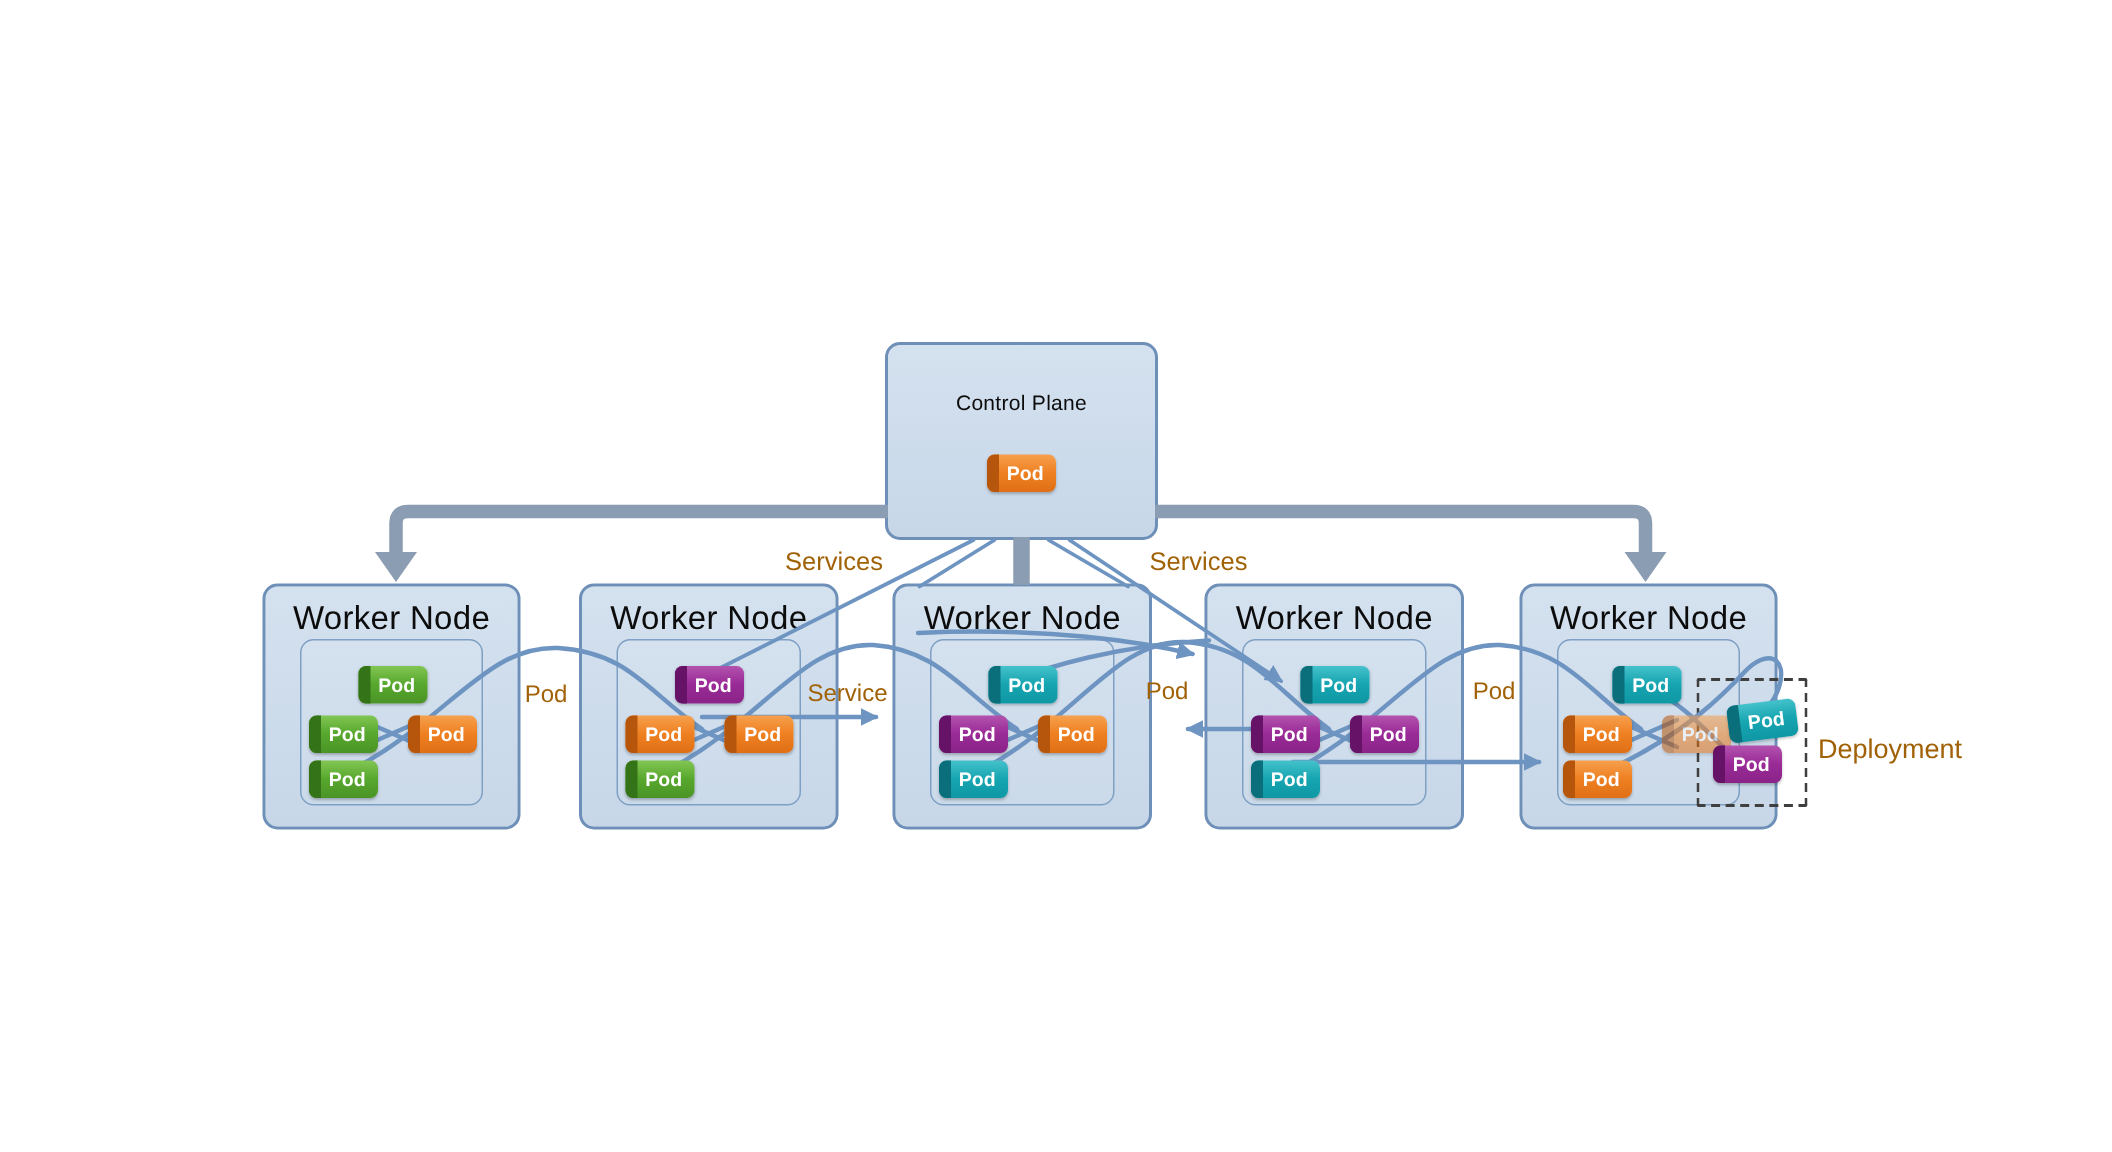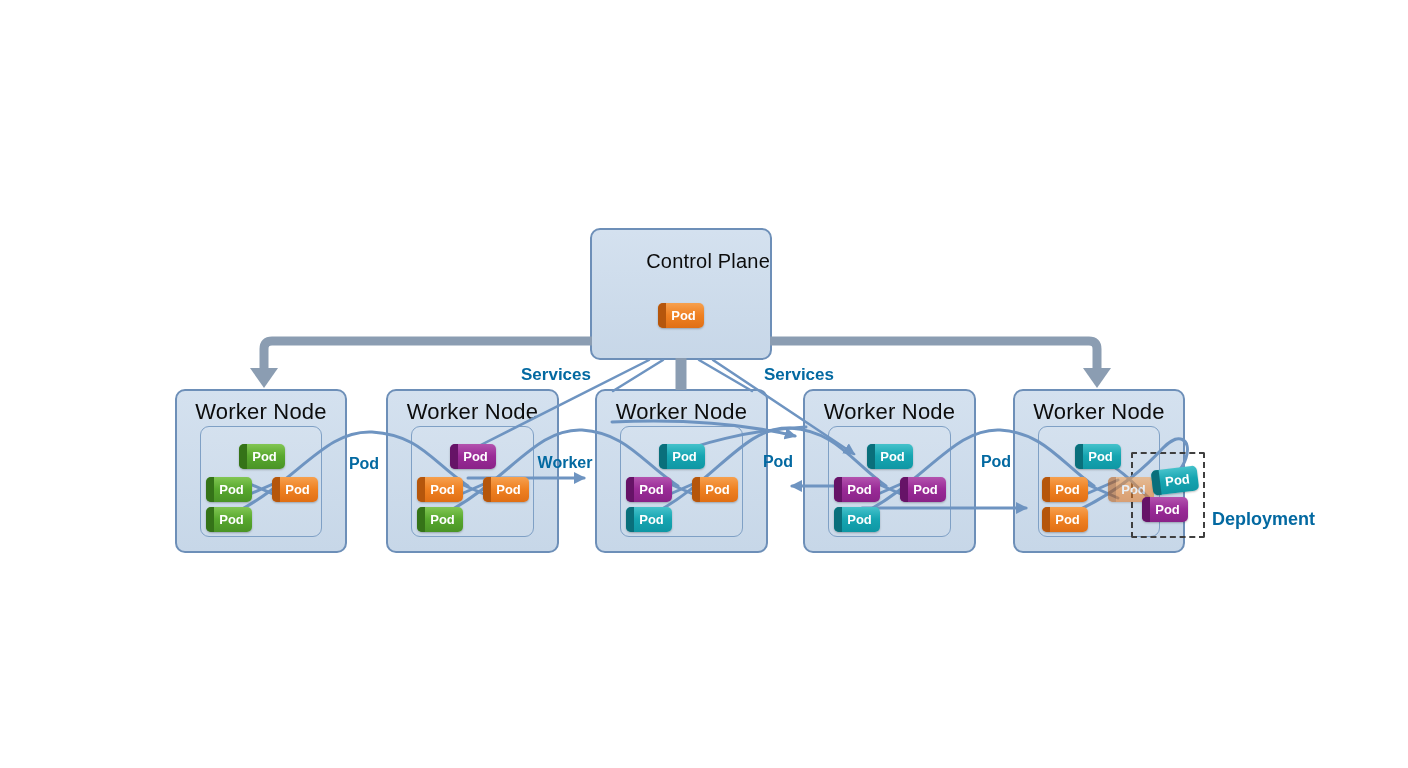--- a/index.html
+++ b/index.html
@@ -11,21 +11,21 @@
   .nodebox{
     position:absolute;
     background:linear-gradient(180deg,#d4e1ef 0%,#c7d7e8 100%);
     border:2px solid #6d8fb8;border-radius:10px;
     box-sizing:border-box;z-index:1;
   }
   .node-title{
     text-align:center;color:#0c0c0c;font-size:22px;letter-spacing:.2px;
     padding-top:8px;
   }
-  .cp-title{padding-top:20px;font-size:20px;text-align:right;}
+  .cp-title{padding-top:30px;font-size:14px;}
   .innerbox{
     position:absolute;left:23px;top:35px;right:23px;bottom:14px;
     border:1.5px solid #7fa0c5;border-radius:9px;
     background:rgba(255,255,255,0.07);
   }
   .deploy-box{
     position:absolute;left:1131px;top:452px;width:74px;height:86px;
     border:2px dashed #3f3f3f;border-radius:2px;z-index:2;box-sizing:border-box;
   }
   
@@ -44,25 +44,25 @@
     border-radius:5px 0 0 5px;background:var(--d);
   }
   .pod.green {--l:#82c653;--b:#58a82e;--d2:#4a9426;--d:#357318;}
   .pod.orange{--l:#f6a04e;--b:#ef8122;--d2:#e06f15;--d:#b5560c;}
   .pod.purple{--l:#b353ae;--b:#9a2b97;--d2:#8a2388;--d:#661367;}
   .pod.teal  {--l:#45c2cb;--b:#16a5b1;--d2:#0f97a4;--d:#0a6f7b;}
   .pod.faded {opacity:.55;}
   .pod.tilt  {transform:rotate(-7deg);}
   
   .lbl{
-    position:absolute;color:#0369a1;z-index:5;white-space:nowrap;
-    transform:translateX(-50%);font-size:16px;font-weight:bold;
+    position:absolute;color:#a16207;z-index:5;white-space:nowrap;
+    transform:translateX(-50%);font-size:16px;
   }
   .lbl.big{font-size:17px;}
-  .lbl.left-align{transform:none;font-size:18px;margin-top:20px;}
+  .lbl.left-align{transform:none;font-size:18px;}
 </style>
 </head>
 <body>
 
 <div class="canvas">
 
   <div class="nodebox" style="left:590px;top:228px;width:182px;height:132px;">
     <div class="node-title cp-title">Control Plane</div>
   </div>
 
@@ -207,18 +207,18 @@
   <div class="pod teal tilt" style="left:1152px;top:468px;">
       <span>Pod</span>
     </div>
   <div class="pod purple" style="left:1142px;top:497px;">
       <span>Pod</span>
     </div>
 
   <div class="lbl big" style="left:556px;top:365px;">Services</div>
   <div class="lbl big" style="left:799px;top:365px;">Services</div>
   <div class="lbl" style="left:364px;top:455px;">Pod</div>
-  <div class="lbl" style="left:565px;top:454px;">Worker</div>
+  <div class="lbl" style="left:565px;top:454px;">Service</div>
   <div class="lbl" style="left:778px;top:453px;">Pod</div>
   <div class="lbl" style="left:996px;top:453px;">Pod</div>
   <div class="lbl left-align" style="left:1212px;top:489px;">Deployment</div>
 
 </div>
 
 </body></html>

